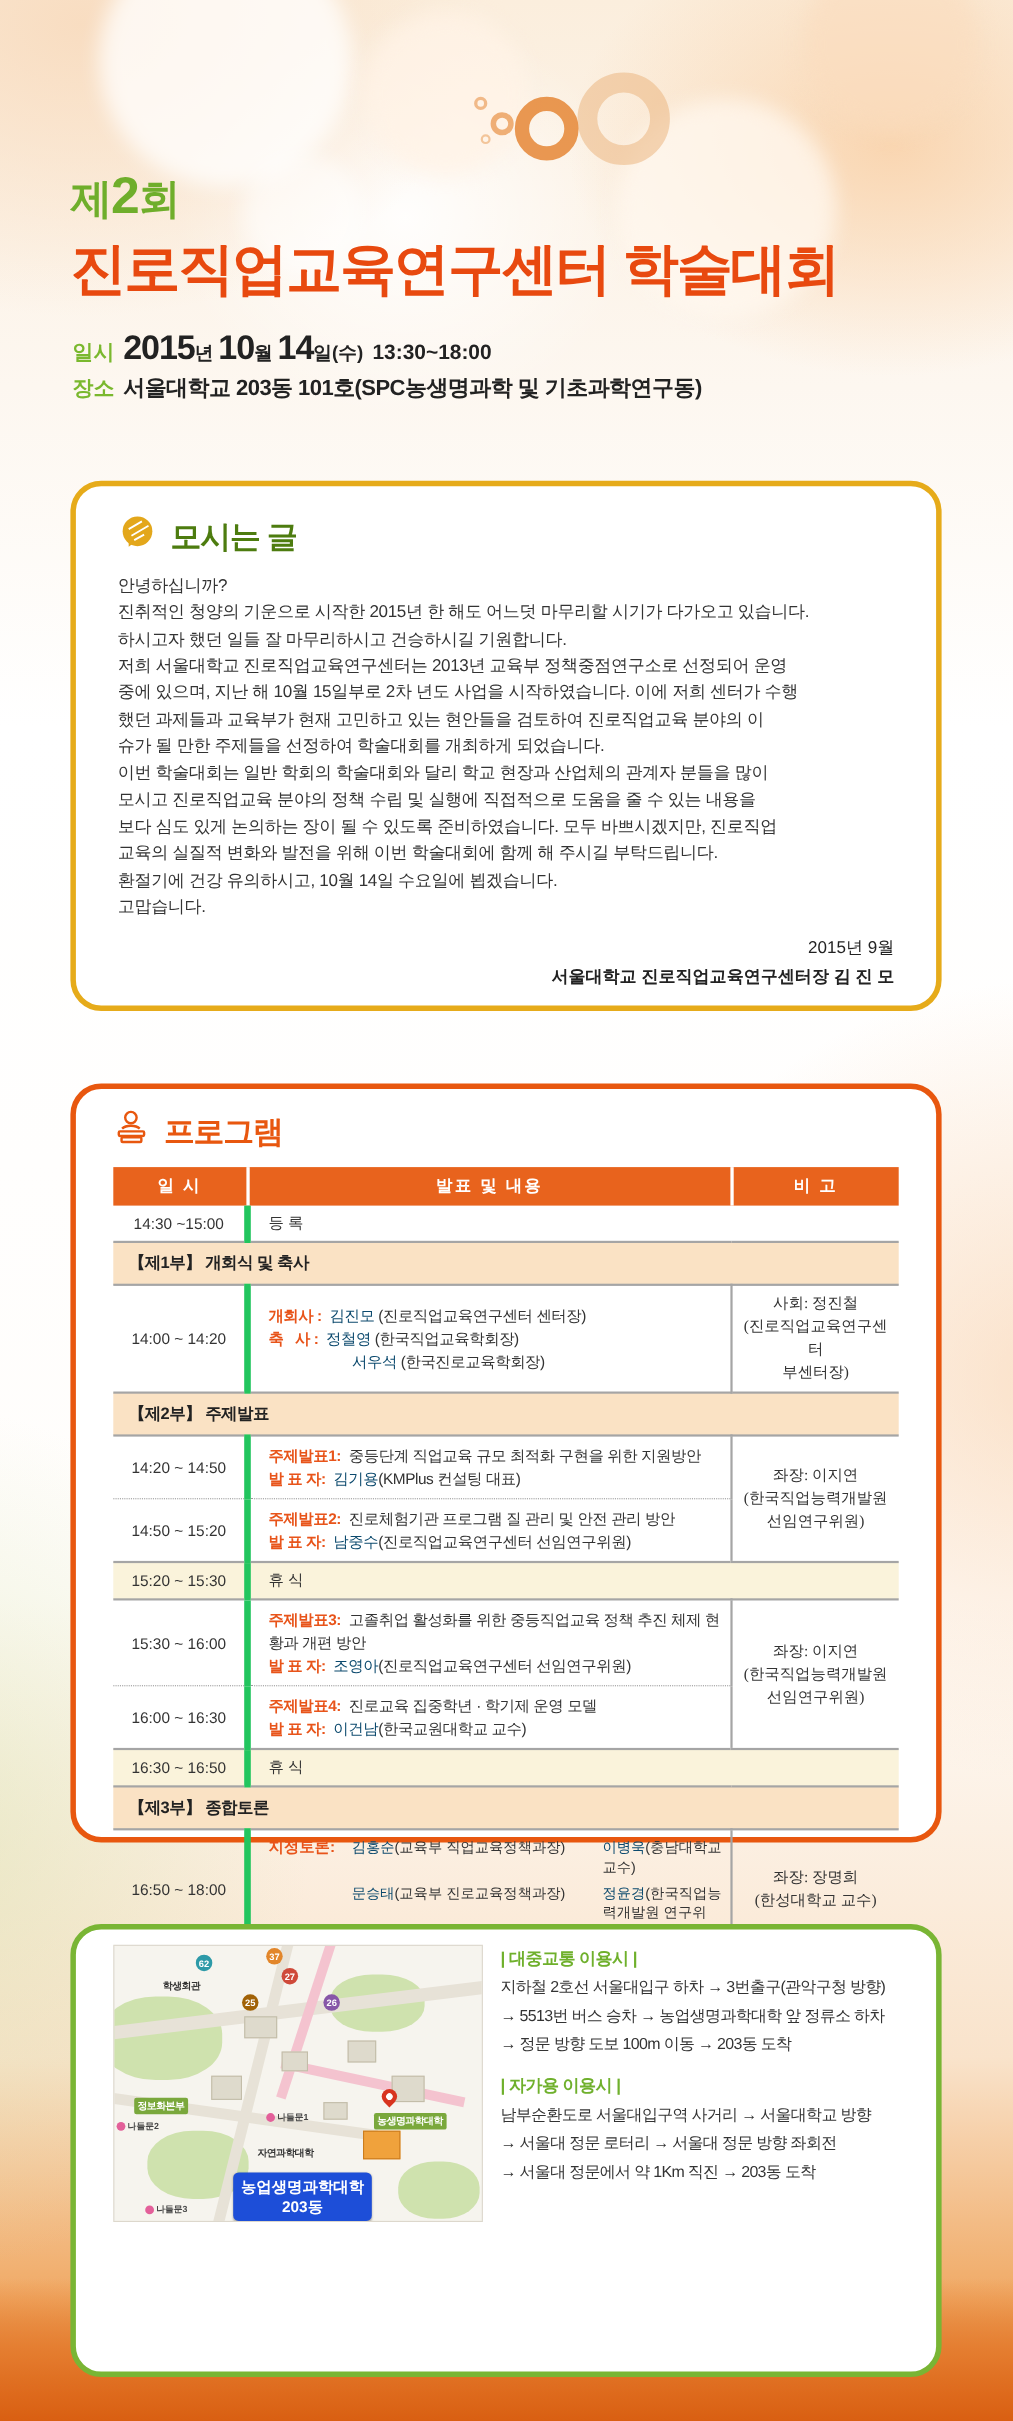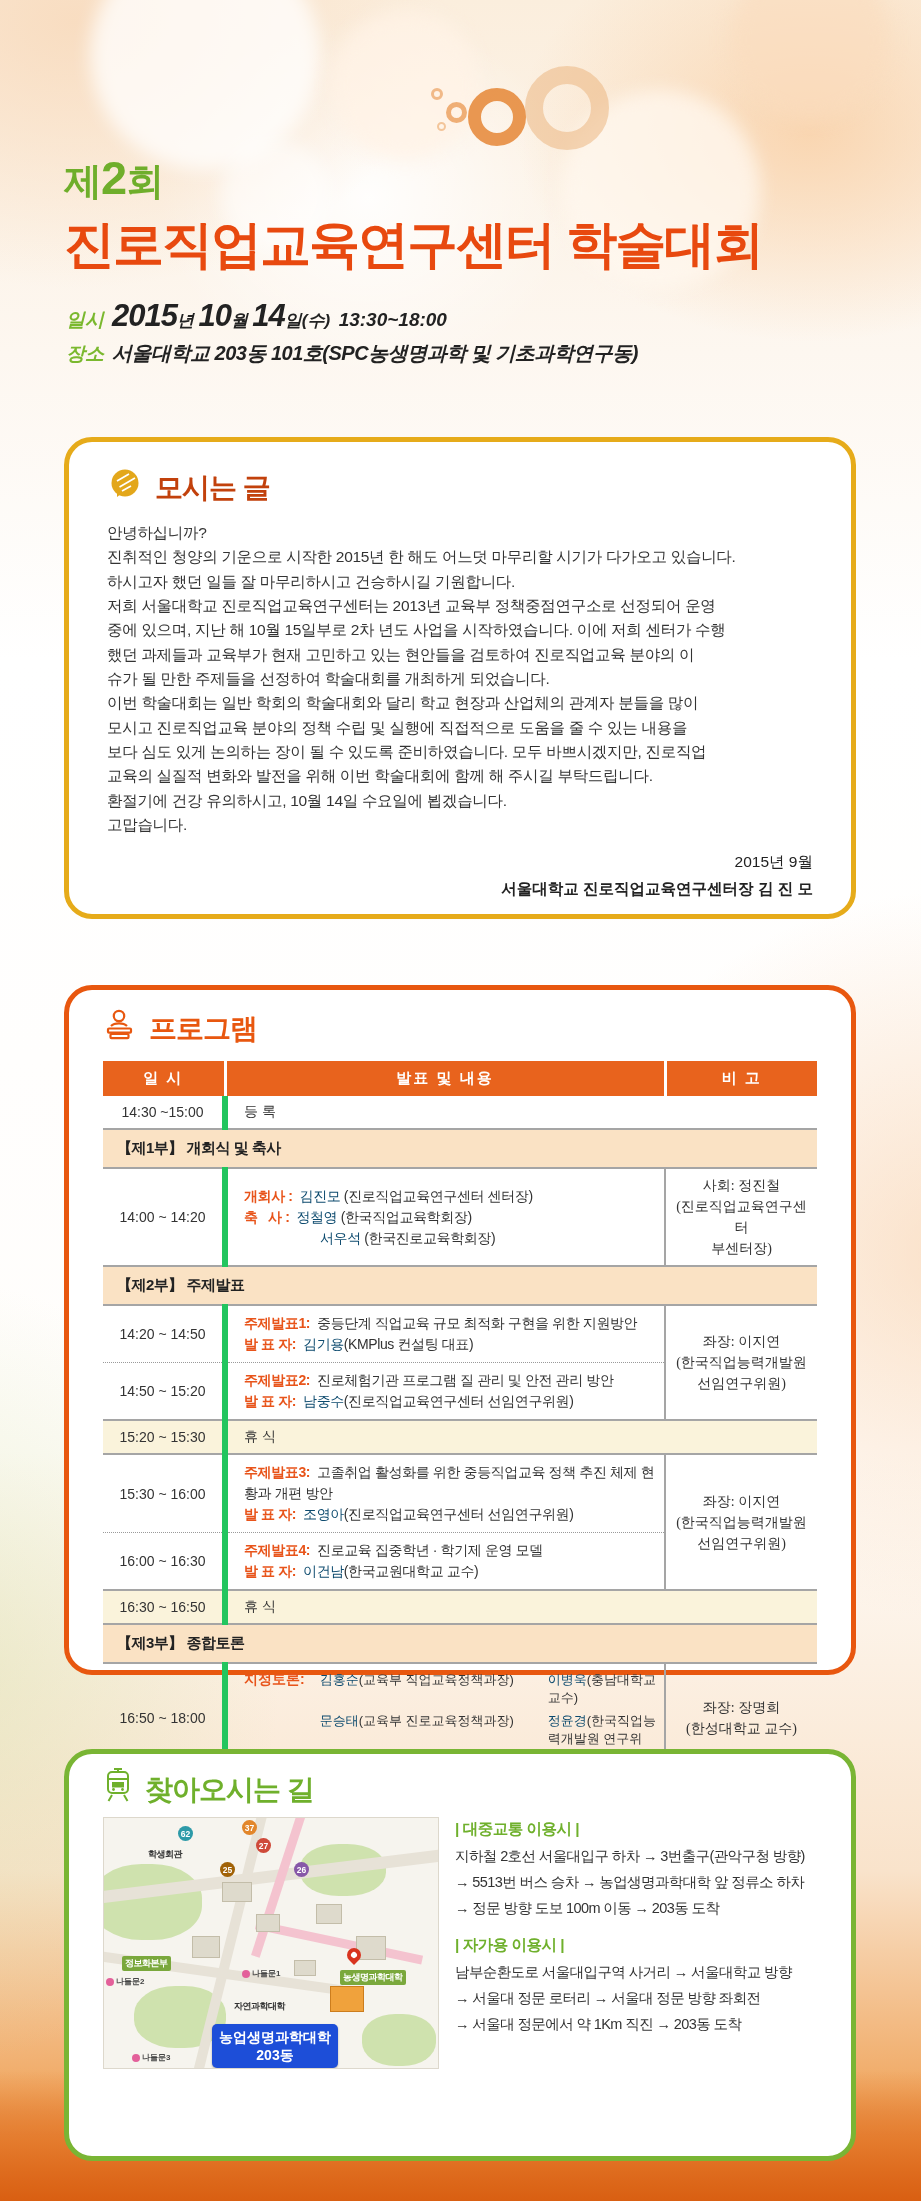--- a/index.html
+++ b/index.html
@@ -29,35 +29,35 @@
   .r4 { left:431px; top:88px;  width:12px; height:12px; border:3px solid rgba(228,128,42,.5); }
   .r5 { left:437px; top:122px; width:9px;  height:9px;  border:2px solid rgba(236,172,112,.65); }
   .bottom-band { position:absolute; left:0; right:0; bottom:0; height:130px; pointer-events:none;
     background:linear-gradient(to bottom, rgba(237,160,92,0), rgba(227,118,40,.85) 55%, #d95f12 100%); }
 
   
   .title-block { position:absolute; left:64px; top:152px; }
   .edition { color:#6fae2b; font-weight:bold; font-size:38px; line-height:1.1; letter-spacing:-1px; }
   .edition .num { font-size:47px; }
   .main-title { margin-top:14px; color:#e8490f; font-weight:bold; font-size:51px; letter-spacing:-2px; line-height:1.05; }
-  .meta { position:absolute; left:66px; top:297px;font-style:italic; }
+  .meta { position:absolute; left:66px; top:297px; }
   .meta-line { line-height:1.25; margin-bottom:5px; color:#222; }
   .meta-label { color:#7ab82e; font-weight:bold; font-size:19px; margin-right:8px; }
   .meta-big { font-size:31px; font-weight:bold; letter-spacing:-1px; }
   .meta-small { font-size:17px; font-weight:bold; }
   .meta-time { font-size:19px; font-weight:bold; margin-left:4px; }
   .meta-venue { font-size:20px; font-weight:bold; letter-spacing:-0.5px; }
 
   
   .box { position:absolute; left:64px; width:792px; background:#fff; border-radius:28px; }
   .box-invite { top:437px; height:482px; border:5px solid #e6ab1a; padding:24px 38px; }
   .box-program { top:985px; height:690px; border:5px solid #e8570f; padding:18px 34px 28px; }
   .box-way { top:1749px; height:412px; border:5px solid #79b534; padding:14px 34px; }
   .box-heading { display:flex; align-items:center; gap:12px; font-weight:bold; font-size:28px; letter-spacing:-1px; }
-  .box-invite .box-heading { color:#c2410c; margin-bottom:12px; }
+  .box-invite .box-heading { color:#4d7c0f; margin-bottom:12px; }
   .box-program .box-heading { color:#e8570f; margin-bottom:12px; }
   .box-way .box-heading { color:#6fb02c; margin-bottom:6px; }
 
   
   .invite-body { font-size:15.5px; line-height:1.57; color:#333; white-space:pre-line; letter-spacing:-0.3px; }
   .invite-sign { margin-top:12px; text-align:right; color:#222; font-size:15.5px; line-height:1.7; }
   .invite-sign .sign-name { font-weight:bold; }
 
   
   table.prog { width:100%; border-collapse:collapse; table-layout:fixed; margin-top:2px; }
@@ -280,35 +280,20 @@
             </div>
           </td>
           <td class="t-note">좌장: 장명희
 (한성대학교 교수)</td>
         </tr>
       </tbody>
     </table>
   </div>
 
   <div class="box box-way">
-    <div class="box-heading">
-      <span>
-        <svg width="30" height="36" viewBox="0 0 30 36" fill="none" stroke="#6fb02c" stroke-width="2">
-            <line x1="11" y1="1" x2="19" y2="1"></line>
-            <line x1="15" y1="1" x2="15" y2="4"></line>
-            <rect x="5" y="4" width="20" height="21" rx="4"></rect>
-            <line x1="5" y1="11" x2="25" y2="11"></line>
-            <rect x="9" y="14" width="12" height="5.5" fill="#6fb02c" stroke="none"></rect>
-            <circle cx="10.5" cy="21.5" r="1.4" fill="#6fb02c" stroke="none"></circle>
-            <circle cx="19.5" cy="21.5" r="1.4" fill="#6fb02c" stroke="none"></circle>
-            <path d="M9 27 L5.5 33 M21 27 L24.5 33"></path>
-          </svg>
-      </span>
-      <span>찾아오시는 길</span>
-    </div>
 
     <div class="way-row">
 
       <div class="map">
         <div class="green" style="left:-12px;top:46px;width:110px;height:76px"></div>
         <div class="green" style="left:196px;top:26px;width:86px;height:52px"></div>
         <div class="green" style="left:30px;top:168px;width:92px;height:62px"></div>
         <div class="green" style="left:258px;top:196px;width:74px;height:52px"></div>
         <div class="road" style="left:-10px;top:52px;width:360px;height:12px;transform:rotate(-7deg)"></div>
         <div class="road" style="left:120px;top:-10px;width:10px;height:280px;transform:rotate(14deg)"></div>

